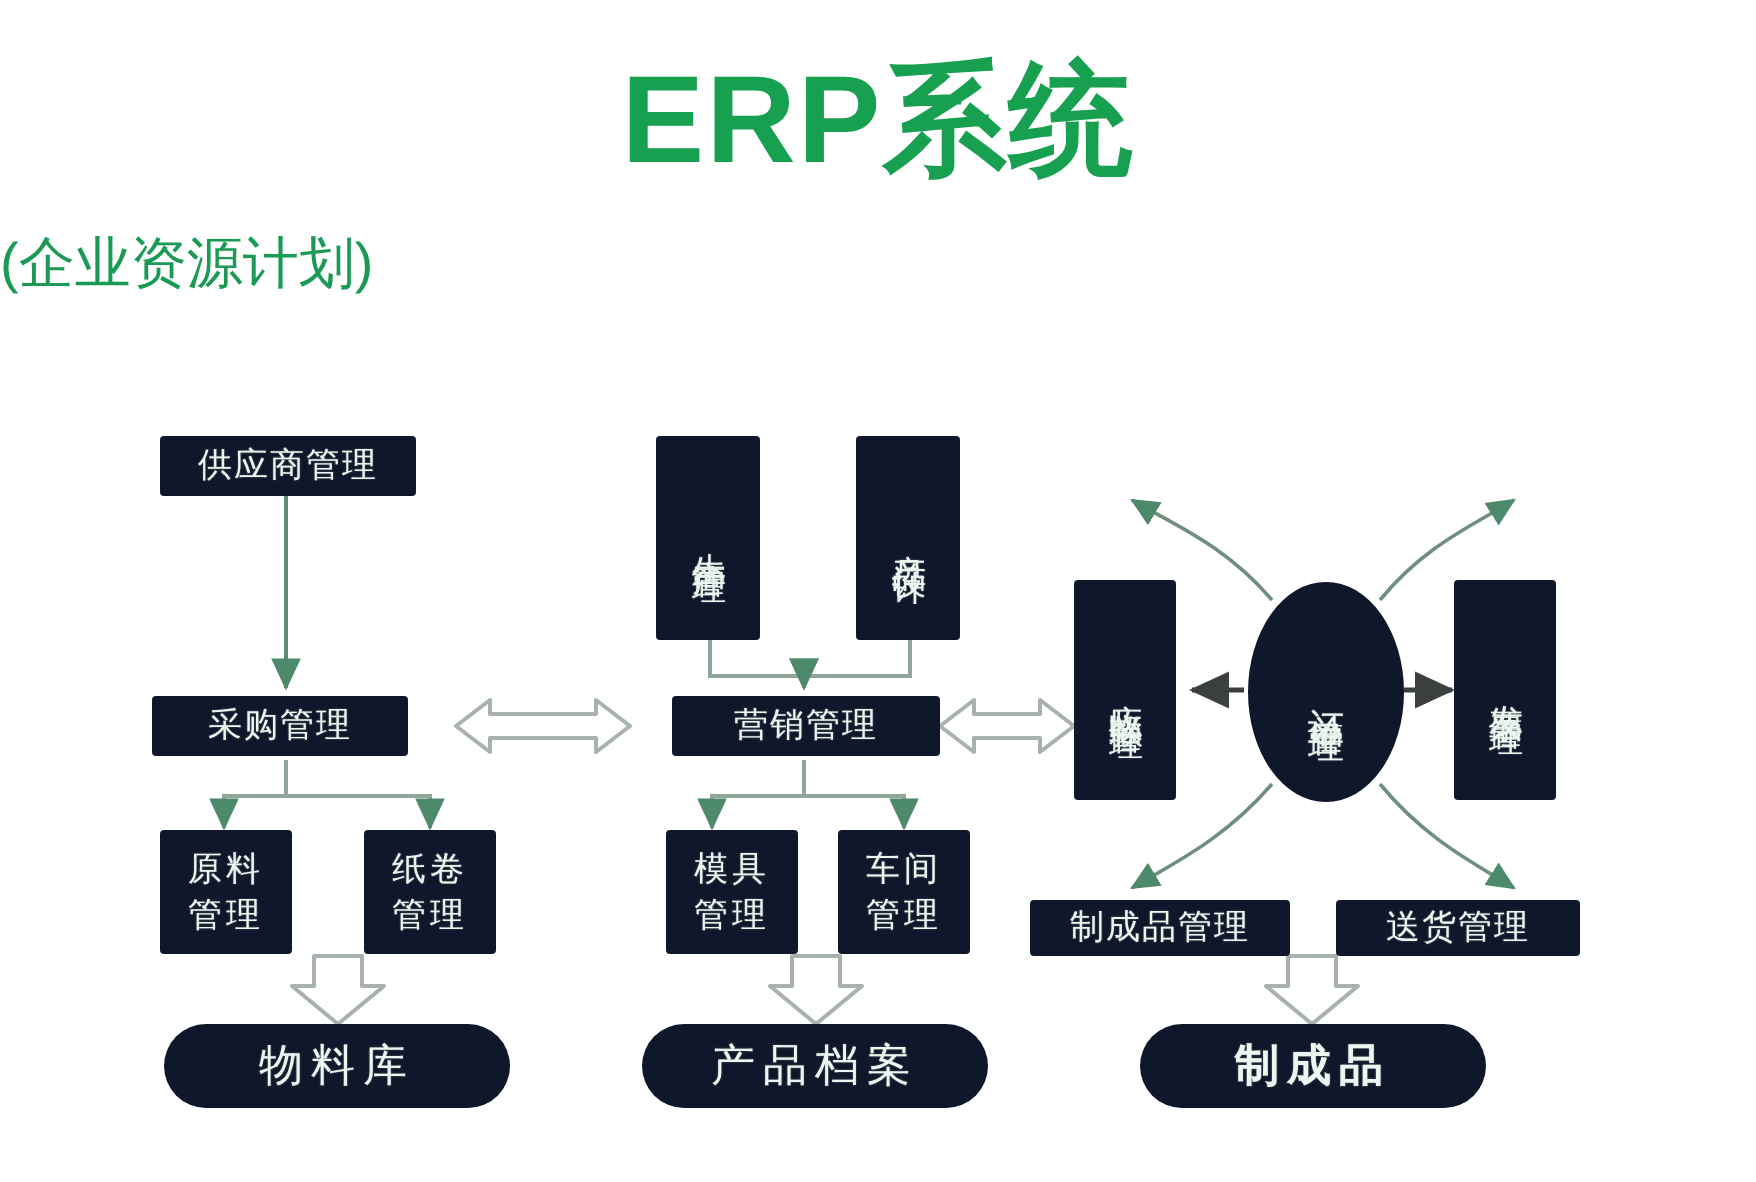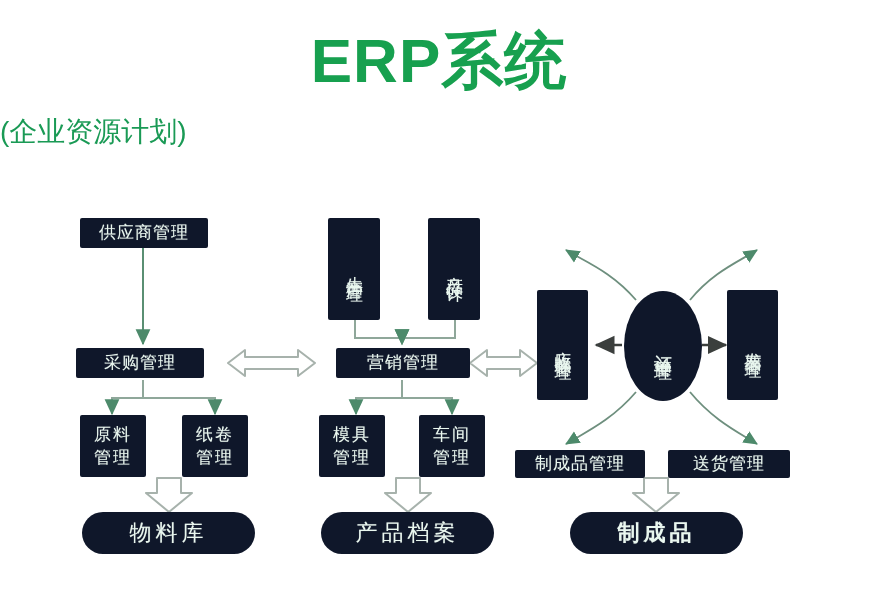--- a/index.html
+++ b/index.html
@@ -146,21 +146,21 @@
 管理</div>
 
   <div class="node round" style="left:82px;top:512px;width:173px;height:42px;">物料库</div>
 
   <div class="node flat vert" style="left:328px;top:218px;width:52px;height:102px;">生产管理</div>
 
   <div class="node flat vert" style="left:428px;top:218px;width:52px;height:102px;">产品设计</div>
 
   <div class="node flat" style="left:336px;top:348px;width:134px;height:30px;">营销管理</div>
 
-  <div class="node flat two-line" style="left:319px;top:415px;width:66px;height:62px;">模具
+  <div class="node flat two-line" style="left:333px;top:415px;width:66px;height:62px;">模具
 管理</div>
 
   <div class="node flat two-line" style="left:419px;top:415px;width:66px;height:62px;">车间
 管理</div>
 
   <div class="node round" style="left:321px;top:512px;width:173px;height:42px;">产品档案</div>
 
 
 
   <div class="node flat vert" style="left:537px;top:290px;width:51px;height:110px;">应收款管理</div>

